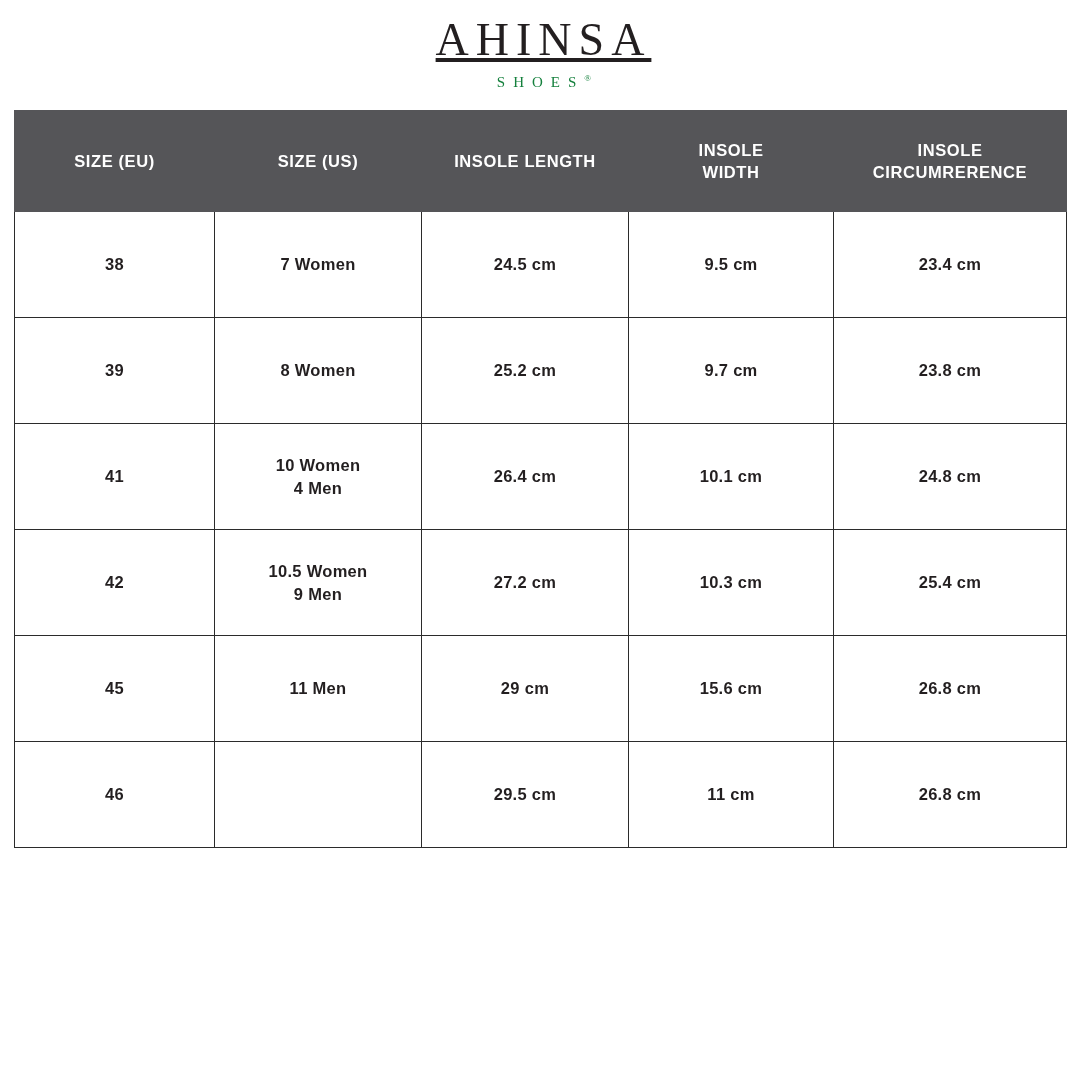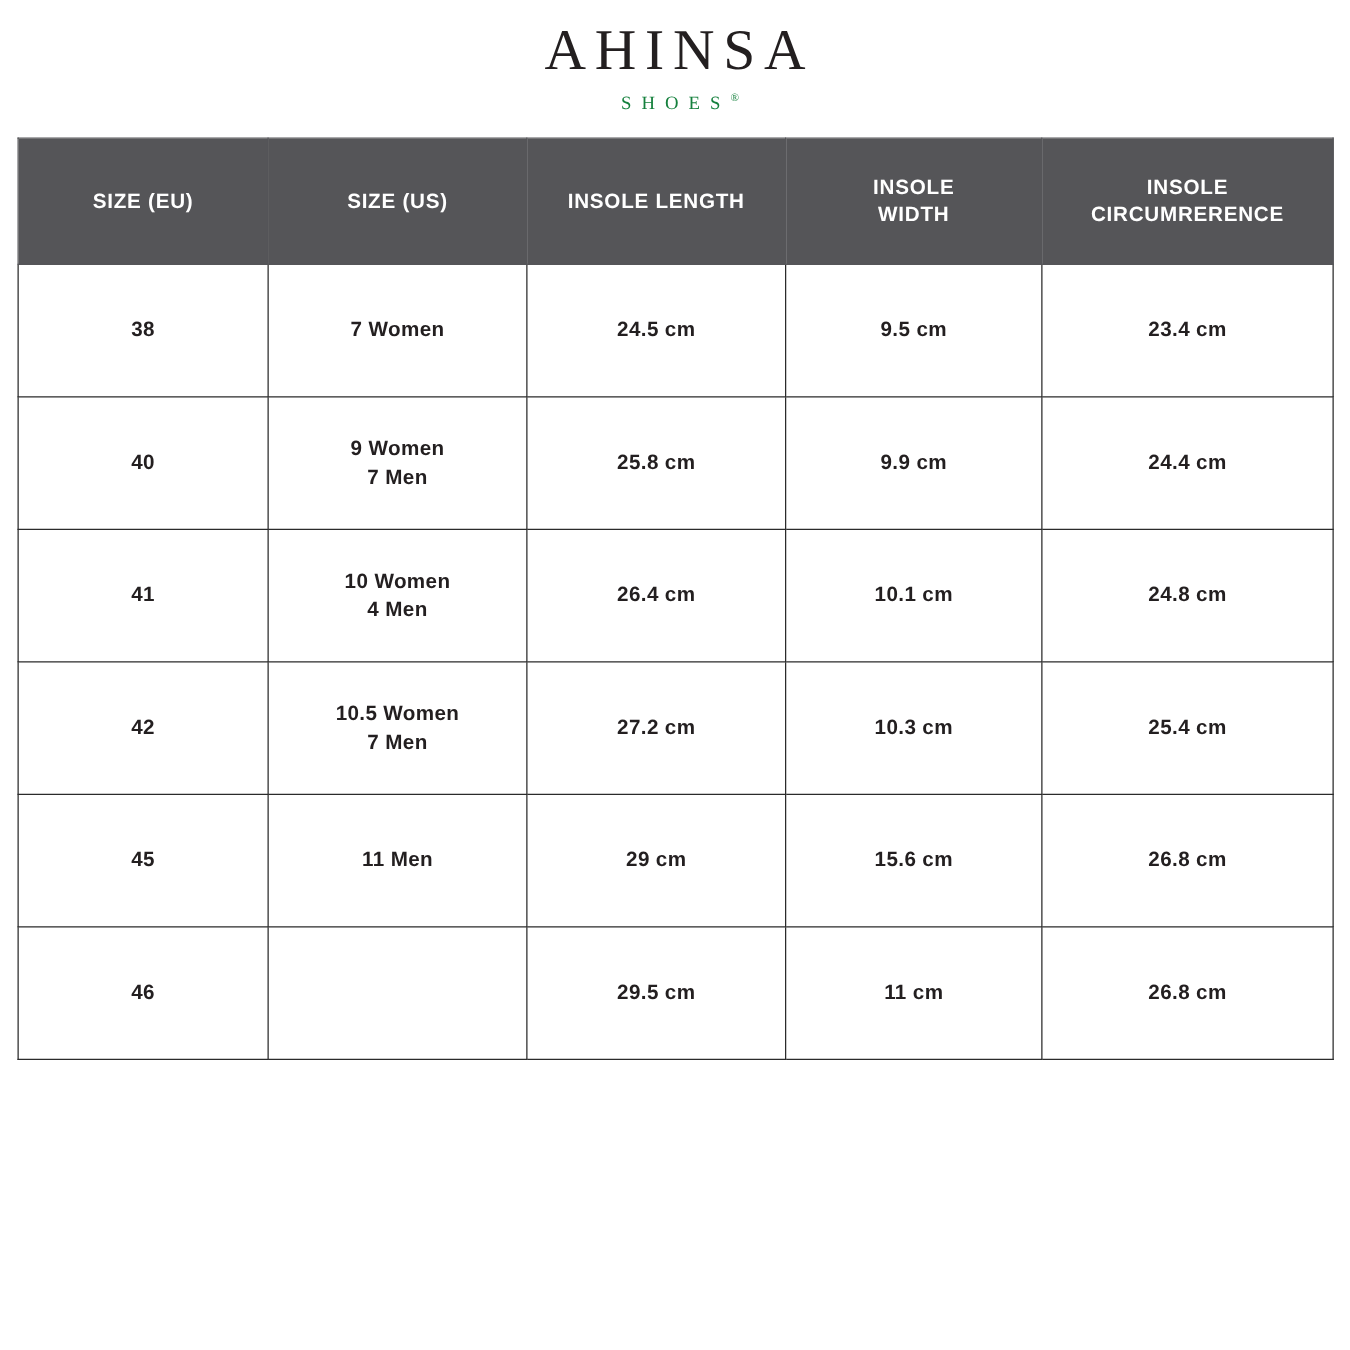--- a/index.html
+++ b/index.html
@@ -26,20 +26,21 @@
     padding-top: 14px;
   }
   .brand-name {
     font-family: "Liberation Serif", serif;
     font-size: 46px;
     letter-spacing: 7px;
     font-weight: 400;
     color: #231f20;
     line-height: 1.15;
     padding-left: 7px;
+    text-decoration: underline;
   }
   .brand-sub {
     font-family: "Liberation Serif", serif;
     font-size: 15px;
     letter-spacing: 8px;
     color: #15803d;
     margin-top: 6px;
     padding-left: 8px;
     position: relative;
     display: inline-block;
@@ -141,44 +142,43 @@
         <tr>
           <td>38</td>
           <td>
             <span class="cell-line">7 Women</span>
           </td>
           <td>24.5 cm</td>
           <td>9.5 cm</td>
           <td>23.4 cm</td>
         </tr>
         <tr>
-          <td>40</td>
-          <td>
-            <span class="cell-line">9 Women</span>
-            <span class="cell-line">7 Men</span>
-          </td>
-          <td>25.8 cm</td>
-          <td>9.9 cm</td>
-          <td>24.4 cm</td>
+          <td>39</td>
+          <td>
+            <span class="cell-line">8 Women</span>
+          </td>
+          <td>25.2 cm</td>
+          <td>9.7 cm</td>
+          <td>23.8 cm</td>
         </tr>
         <tr>
           <td>41</td>
           <td>
             <span class="cell-line">10 Women</span>
             <span class="cell-line">4 Men</span>
           </td>
           <td>26.4 cm</td>
           <td>10.1 cm</td>
           <td>24.8 cm</td>
         </tr>
         <tr>
           <td>42</td>
           <td>
             <span class="cell-line">10.5 Women</span>
-            <span class="cell-line">7 Men</span>
+            <span class="cell-line">9 Men</span>
           </td>
           <td>27.2 cm</td>
           <td>10.3 cm</td>
           <td>25.4 cm</td>
         </tr>
         <tr>
           <td>45</td>
           <td>
             <span class="cell-line">11 Men</span>
           </td>

